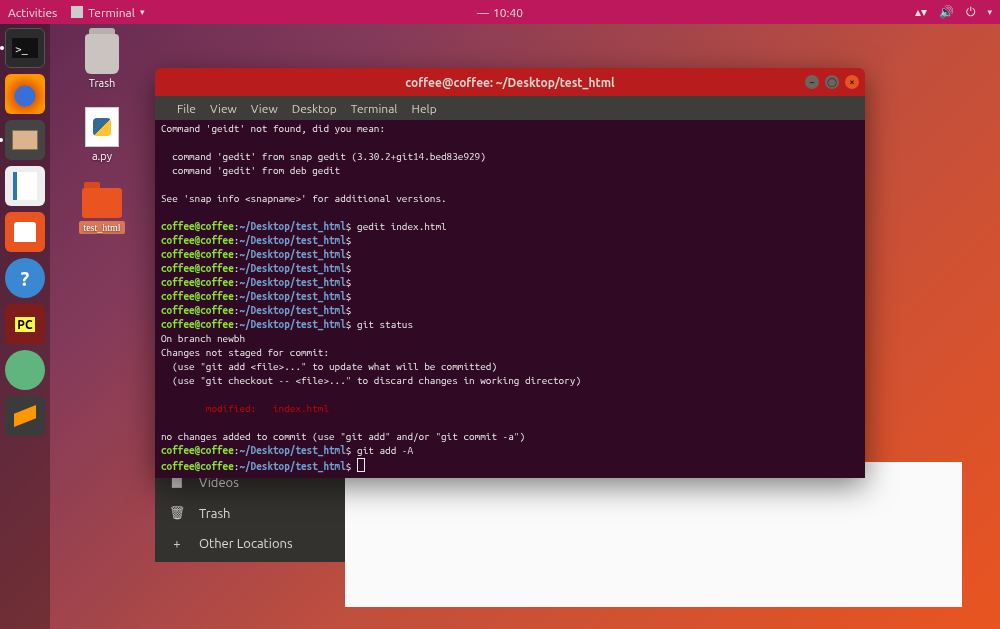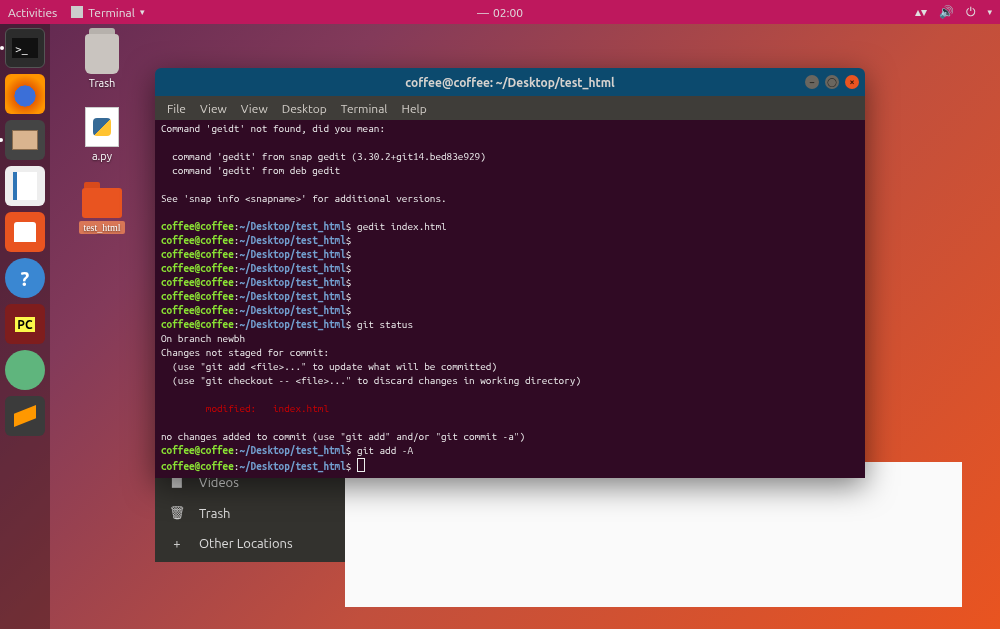--- a/index.html
+++ b/index.html
@@ -66,31 +66,31 @@
   .di.folder .pic{width:40px;height:30px;background:#e95420;border-radius:3px;position:relative;margin-top:8px;}
   .di.folder .pic::before{content:"";position:absolute;top:-6px;left:2px;width:16px;height:6px;background:#d84a1b;border-radius:2px 2px 0 0;}
   .di.folder .lbl{background:#d97757;padding:1px 4px;border-radius:2px;font-size:10px;font-family:Liberation Serif, serif;}
 
   
   .termwin {
     position:absolute; left:155px; top:68px; width:710px;
     box-shadow:0 8px 30px rgba(0,0,0,.5); border-radius:6px 6px 0 0; overflow:hidden;
   }
   .titlebar {
-    height:28px; background:#0c4a6e; display:flex; align-items:center; justify-content:center;
+    height:28px; background:#b91c1c; display:flex; align-items:center; justify-content:center;
     color:#d7d3cf; font-size:12px; position:relative; font-weight:bold;
   }
   .win-ctrls{position:absolute; right:6px; display:flex; gap:6px;}
   .wc{width:14px;height:14px;border-radius:50%;display:flex;align-items:center;justify-content:center;font-size:9px;cursor:pointer;}
   .wc.min{background:#6a665f;color:#2b2a27;}
   .wc.max{background:#6a665f;color:#2b2a27;}
   .wc.close{background:#e95420;color:#3a1508;}
   .menubar{
     height:24px; background:#3f3d39; display:flex; align-items:center; gap:14px;
-    padding:0 12px; color:#d3cfc9; font-size:12px;
+    padding:0 22px; color:#d3cfc9; font-size:12px;
   }
   .menubar span{cursor:pointer;}
   .termbody{
     background:#300a24; color:#eee; font-family:"Ubuntu Mono","DejaVu Sans Mono",monospace;
     font-size:10px; line-height:1.4; padding:2px 6px 4px; min-height:340px; white-space:pre;
   }
   .p-user{color:#8ae234;font-weight:bold;}
   .p-col{color:#eee;}
   .p-path{color:#729fcf;font-weight:bold;}
   .p-dollar{color:#eee;}
@@ -115,21 +115,21 @@
   <div class="left">
     <span>Activities</span>
     <span class="app-indicator">
       <span class="sq"></span>
       <span>Terminal</span>
       <span class="tri-down">▾</span>
     </span>
   </div>
   <div class="center">
     <span>—</span>
-    <span>02:00</span>
+    <span>10:40</span>
   </div>
   <div class="right">
     <span>▴▾</span>
     <span>🔊</span>
     <span>⏻</span>
     <span class="tri-down">▾</span>
   </div>
 </div>
 
 <div class="dock">

